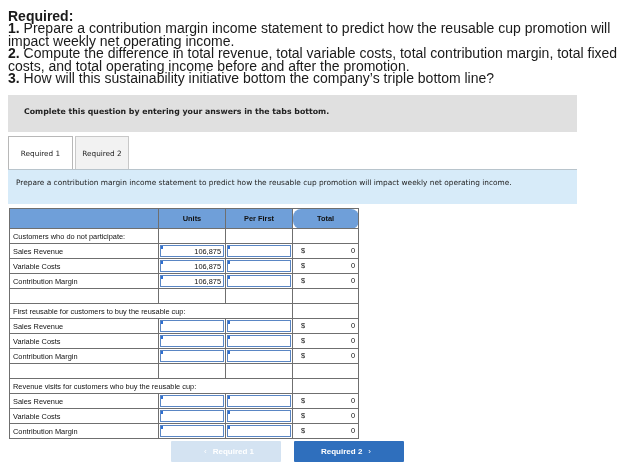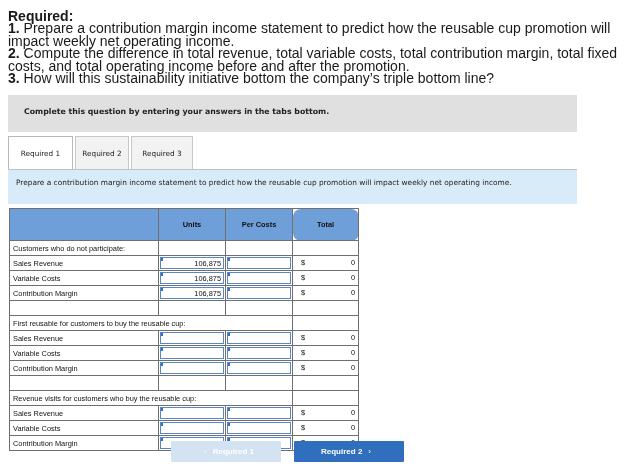--- a/index.html
+++ b/index.html
@@ -11,21 +11,21 @@
   .tabs { position: absolute; left: 8px; top: 136px; height: 34px; display: flex; }
   .tab { height: 33px; border: 1px solid #c8c8c8; border-bottom: none; background: #f2f2f2; font-family: "DejaVu Sans", sans-serif; font-size: 7.3px; color: #222; display: flex; align-items: center; justify-content: center; margin-right: 2px; cursor: pointer; }
   .tab.active { background: #ffffff; height: 34px; border-color: #b8b8b8; }
   .tab1 { width: 65px; }
   .tab2 { width: 54px; }
   .tab3 { width: 62px; }
   .instr { position: absolute; left: 8px; top: 169px; width: 569px; height: 35px; background: #d7ebf9; border-top: 1px solid #b8c4cc; }
   .instr span { position: absolute; left: 8px; top: 8px; width: 555px; font-family: "DejaVu Sans", sans-serif; font-size: 7.4px; line-height: 10.5px; color: #222; }
   table.cm { position: absolute; left: 9px; top: 208px; border-collapse: collapse; font-size: 7.4px; }
   table.cm td, table.cm th { border: 1px solid #6f6f6f; height: 15px; padding: 0 3px; }
-  table.cm th { background: #6f9fd9; color: #111; font-weight: bold; text-align: center; height: 32px; }
+  table.cm th { background: #6f9fd9; color: #111; font-weight: bold; text-align: center; height: 20px; }
   .c0 { width: 149px; }
   .c1 { width: 67px; }
   .c2 { width: 67px; }
   .c3 { width: 66px; border-radius: 8px; }
   td.inp { padding: 0 !important; position: relative; }
   td.inp .box { position: absolute; left: 1px; top: 1px; right: 1px; bottom: 1px; border: 1.5px solid #5a86c4; background: #fff; text-align: right; padding-right: 2px; font-size: 7.4px; line-height: 11px; color: #111; }
   td.inp .box::before { content: ""; position: absolute; left: 0; top: 0; width: 2px; height: 3px; background: #2f6fd0; }
   td.tot { position: relative; }
   td.tot .dollar { position: absolute; left: 8px; top: 2px; }
   td.tot .val { position: absolute; right: 3px; top: 2px; }
@@ -44,33 +44,32 @@
   <div><b>3.</b><span> How will this sustainability initiative bottom the company’s triple bottom line?</span></div>
 </div>
 
 <div class="banner">
   <span>Complete this question by entering your answers in the tabs bottom.</span>
 </div>
 
 <div class="tabs">
   <div class="tab tab1 active">Required 1</div>
   <div class="tab tab2">Required 2</div>
-  <div class="tab tab3">Required 3</div>
 </div>
 
 <div class="instr">
   <span>Prepare a contribution margin income statement to predict how the reusable cup promotion will impact weekly net operating income.</span>
 </div>
 
 <table class="cm">
   <tbody>
       <tr>
     <th class="c0"></th>
     <th class="c1">Units</th>
-    <th class="c2">Per Costs</th>
+    <th class="c2">Per First</th>
     <th class="c3">Total</th>
   </tr>
 
   <tr>
     <td>Customers who do not participate:</td>
     <td></td>
         <td></td>
         <td></td>
   </tr>
   <tr>

